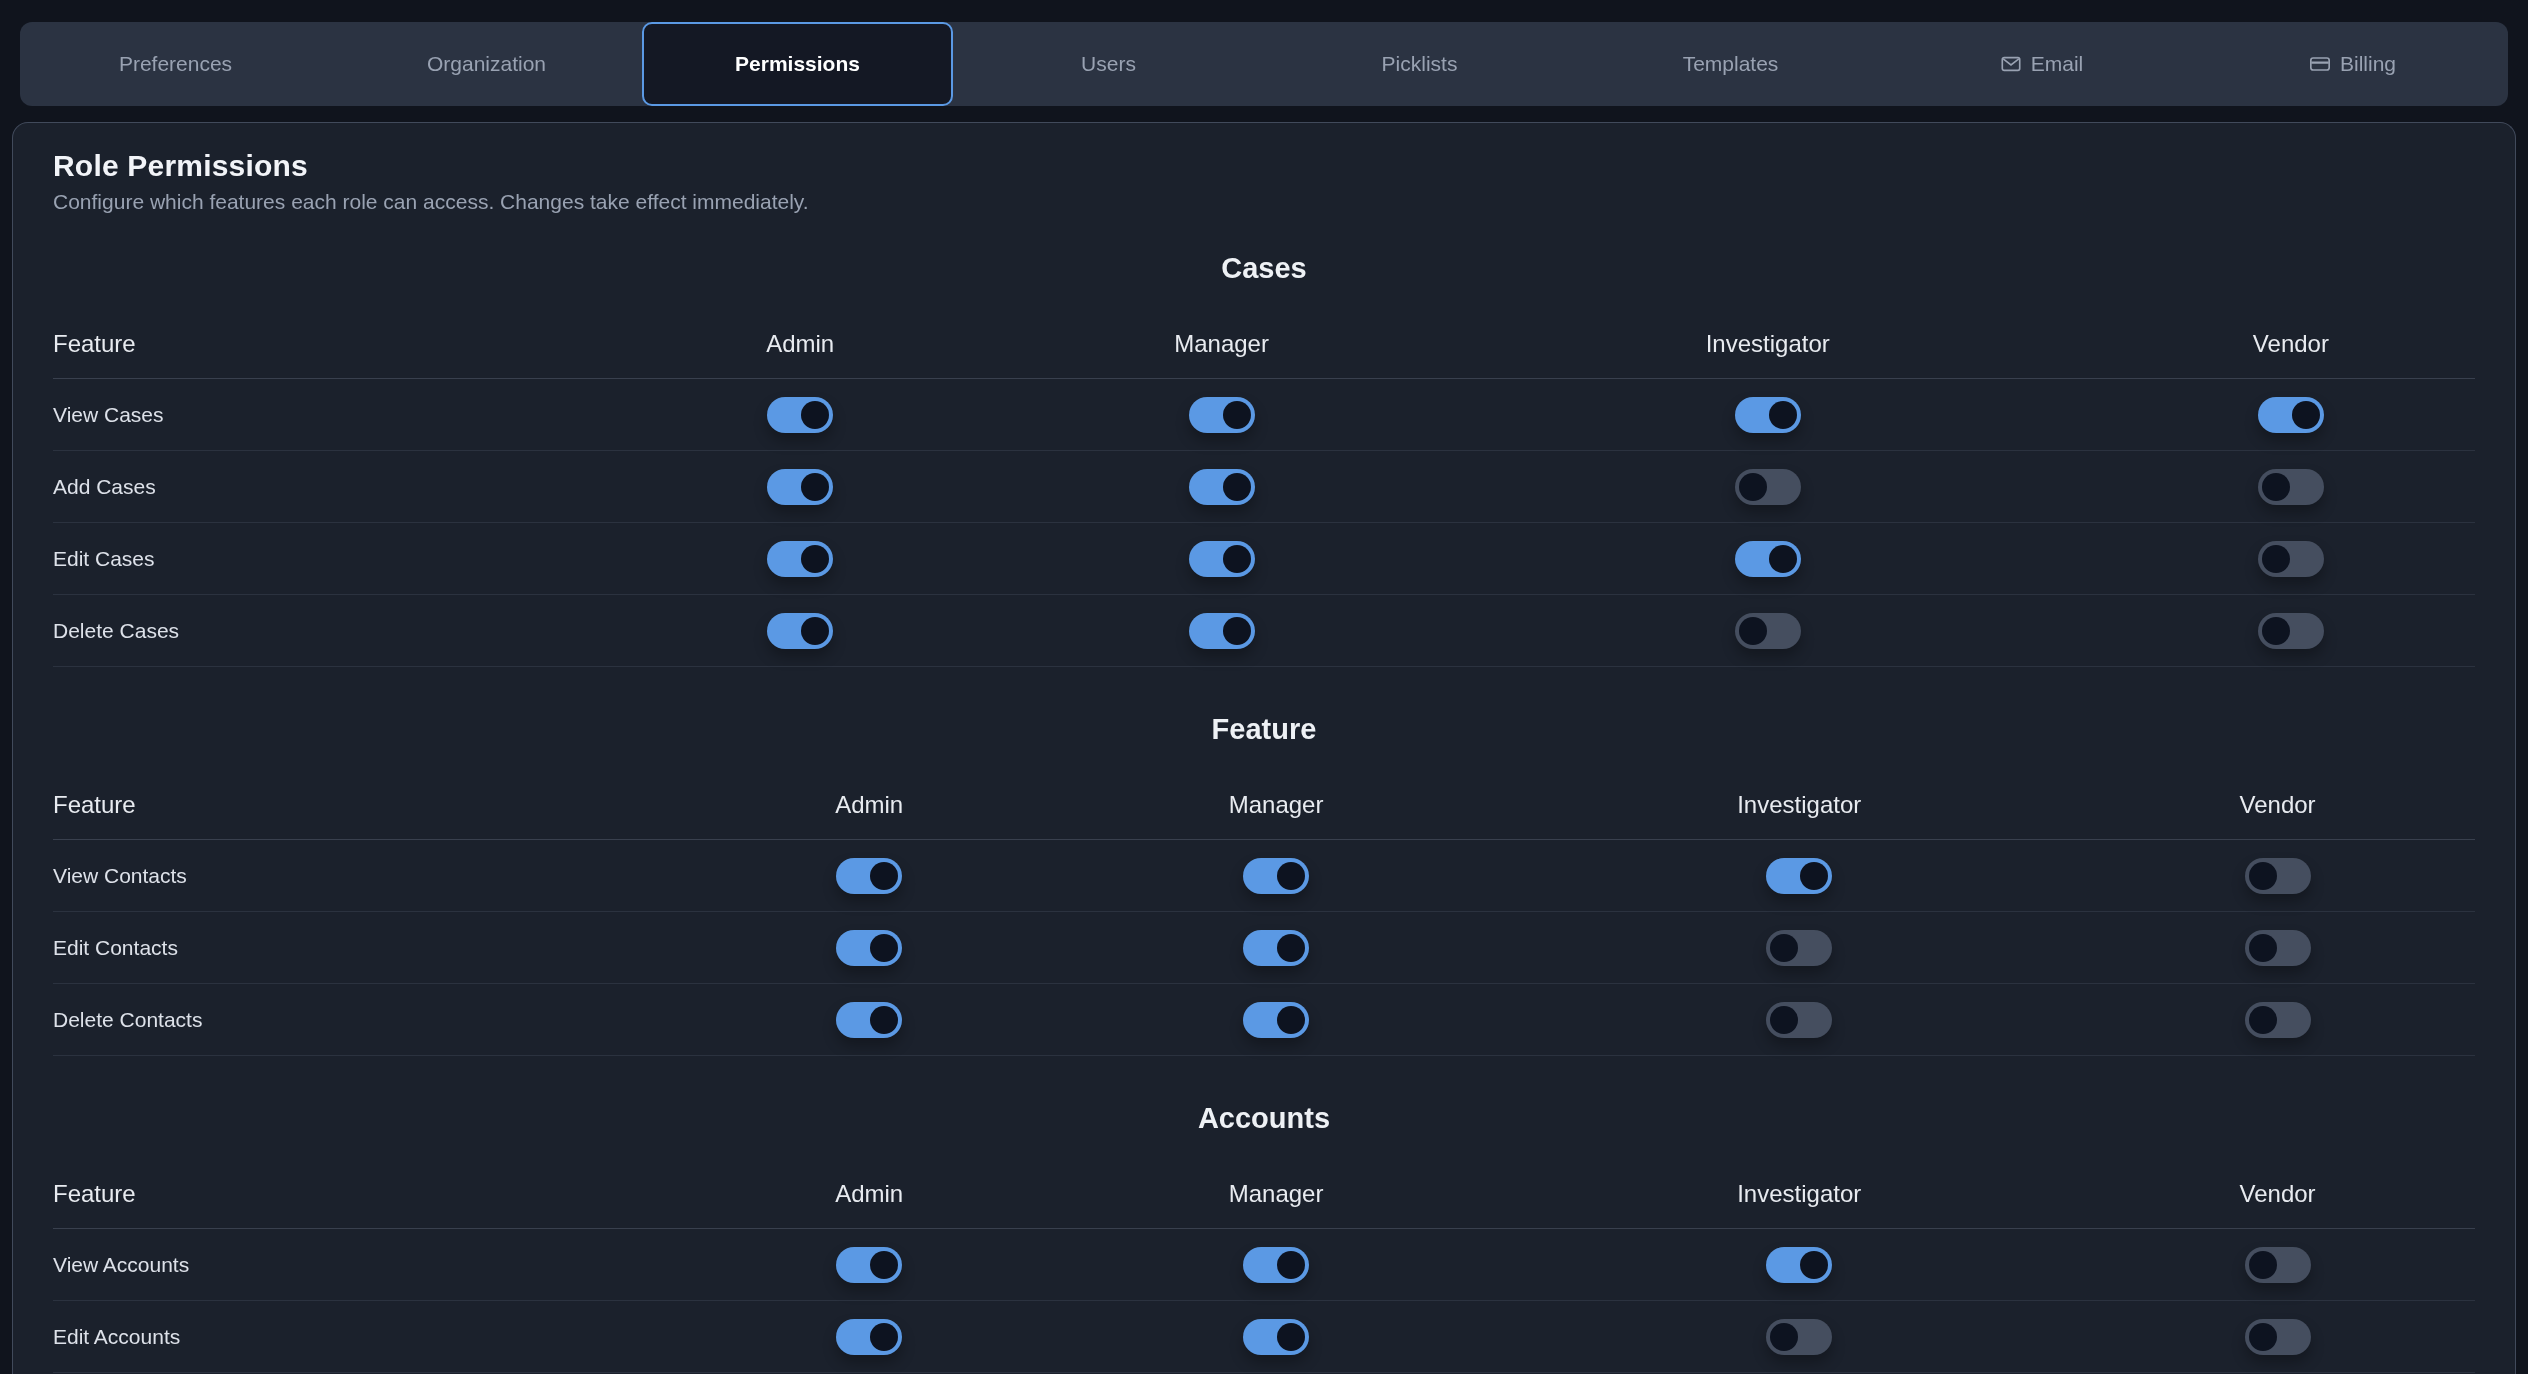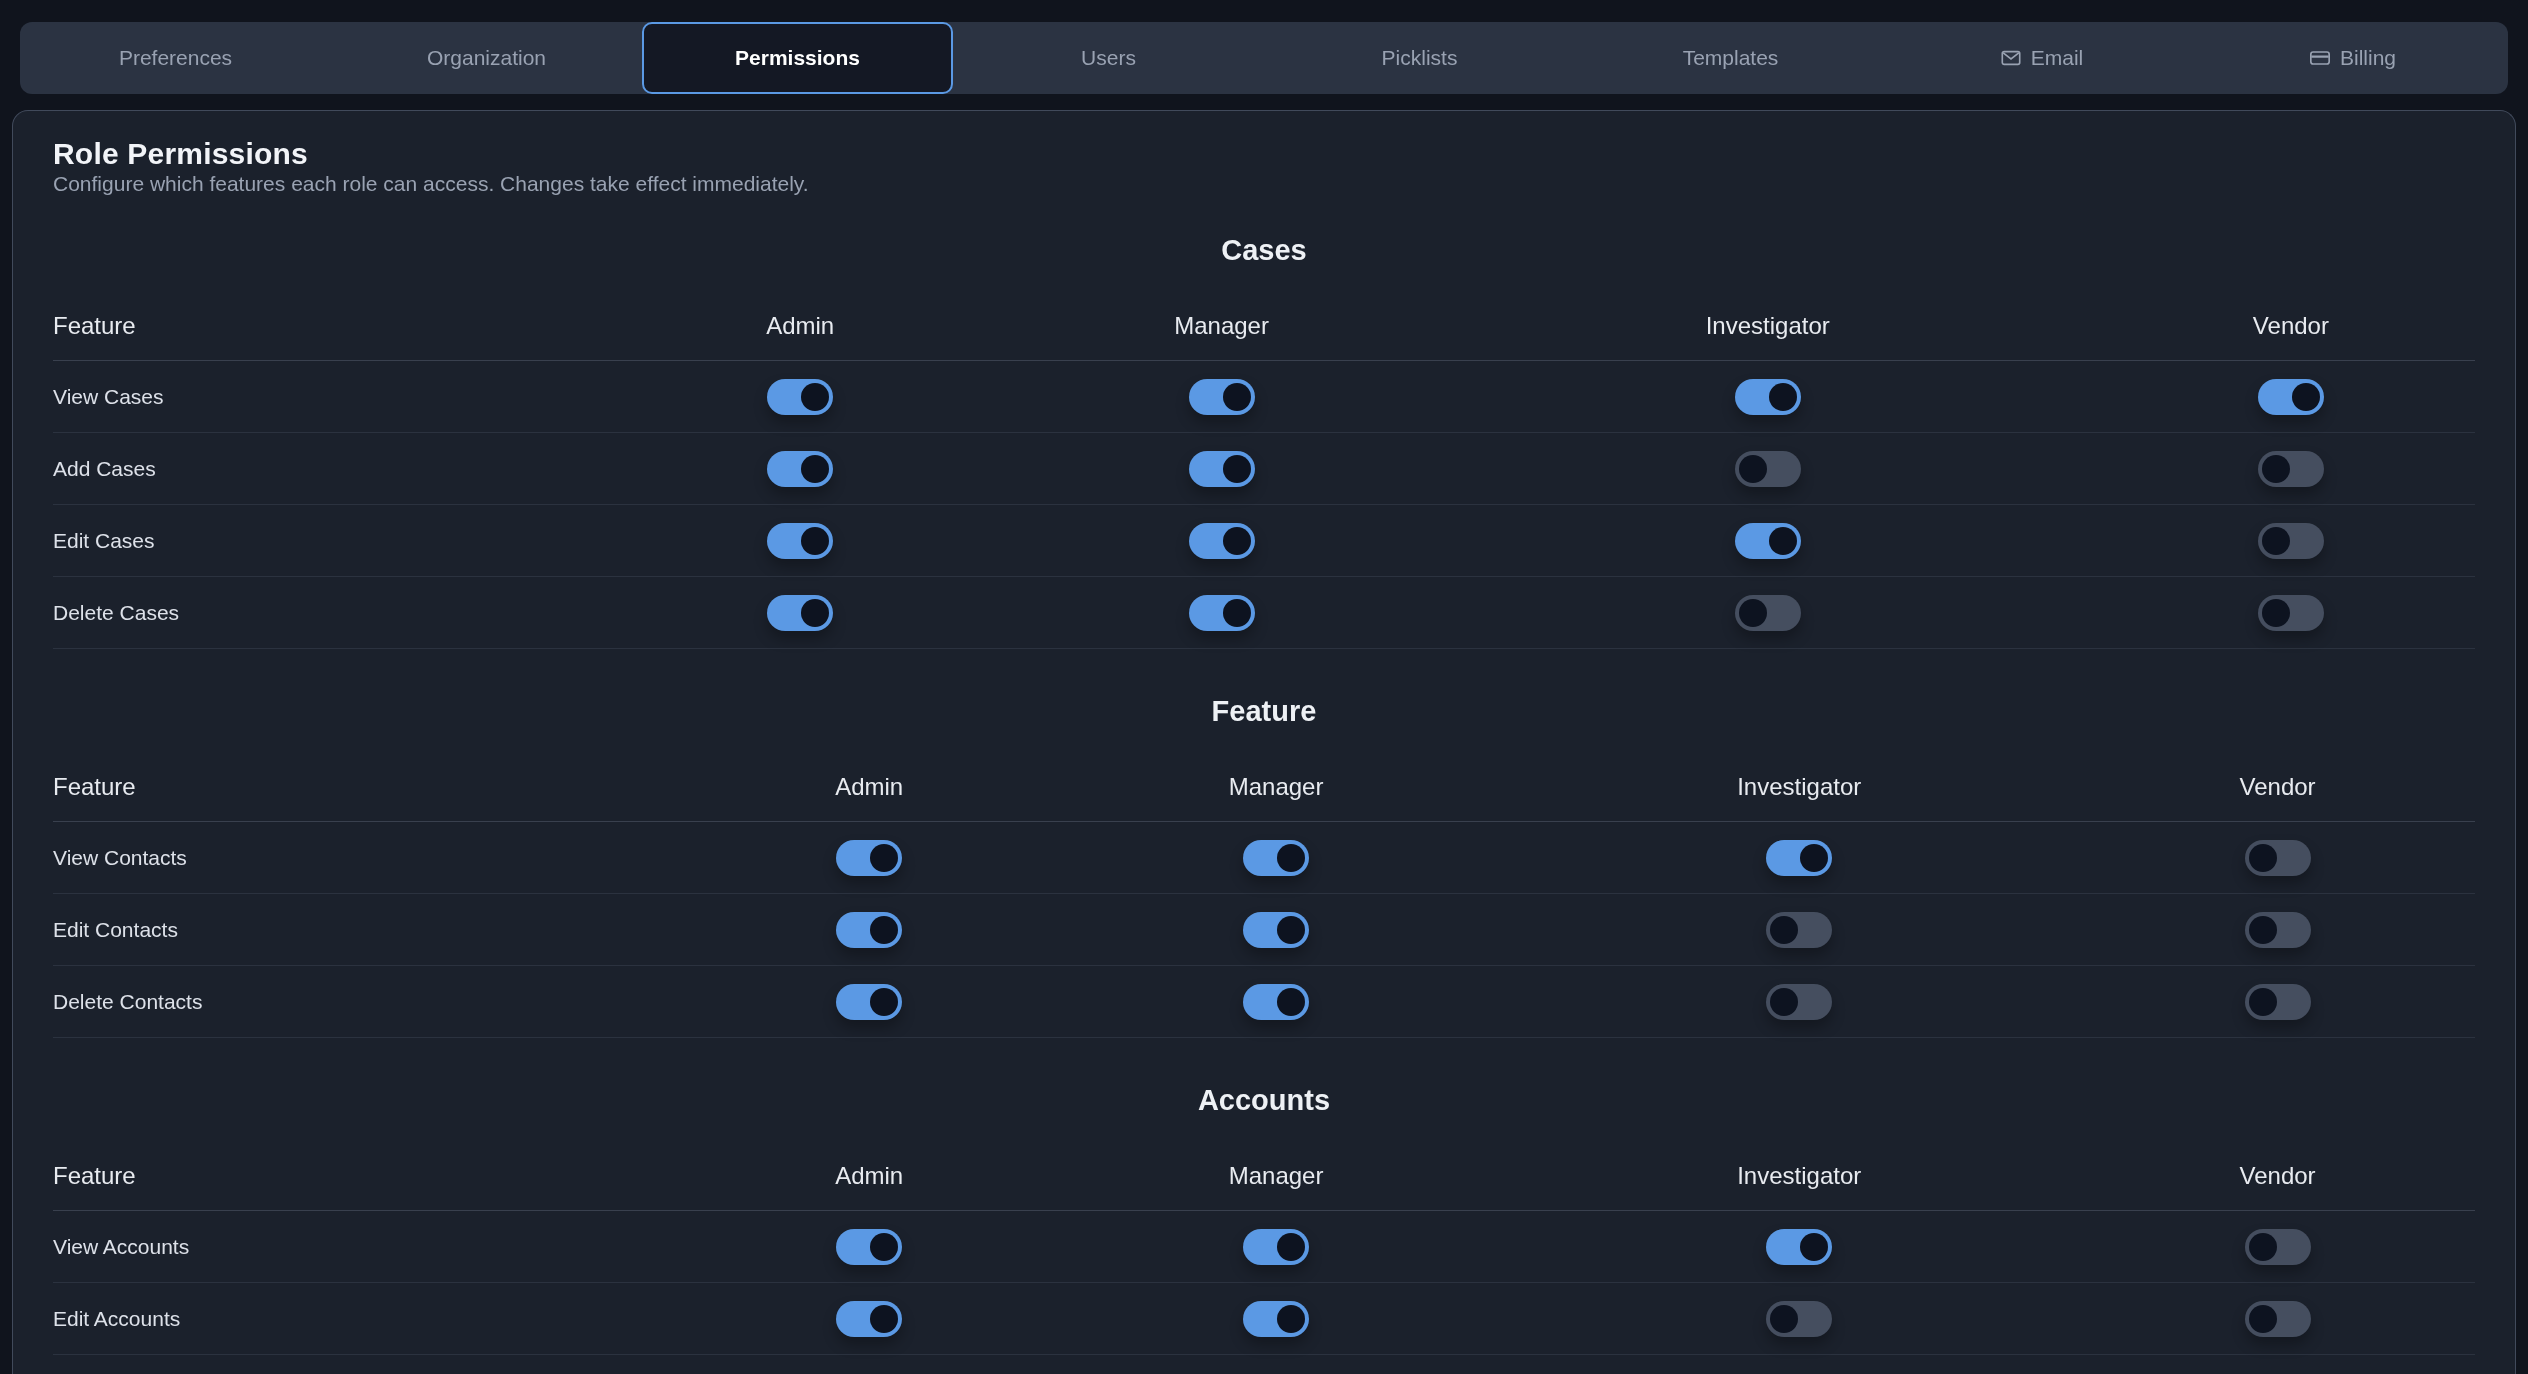--- a/index.html
+++ b/index.html
@@ -20,21 +20,21 @@
   body{
     background:var(--page-bg);
     font-family:"Liberation Sans","DejaVu Sans",sans-serif;
     color:var(--text-bright);
     padding:12px 12px 0 12px;
   }
 
   
   .tabbar{
     margin:10px 8px 0 8px;
-    height:72px;
+    height:84px;
     background:var(--bar-bg);
     border-radius:12px;
     display:flex;
     align-items:stretch;
     overflow:hidden;
   }
   .tab{
     flex:1 1 0;
     display:flex;
     align-items:center;
@@ -68,21 +68,21 @@
     height:1264px;
     overflow:hidden;
   }
   .page-title{
     font-size:30px;
     font-weight:700;
     color:var(--text-bright);
     letter-spacing:.2px;
   }
   .page-subtitle{
-    margin-top:1px;
+    margin-top:7px;
     font-size:21px;
     color:var(--text-dim);
   }
 
   section.perm-section{margin-top:38px;}
   section.perm-section + section.perm-section{margin-top:46px;}
   .section-title{
     font-size:29px;
     font-weight:700;
     color:#eef1f5;

